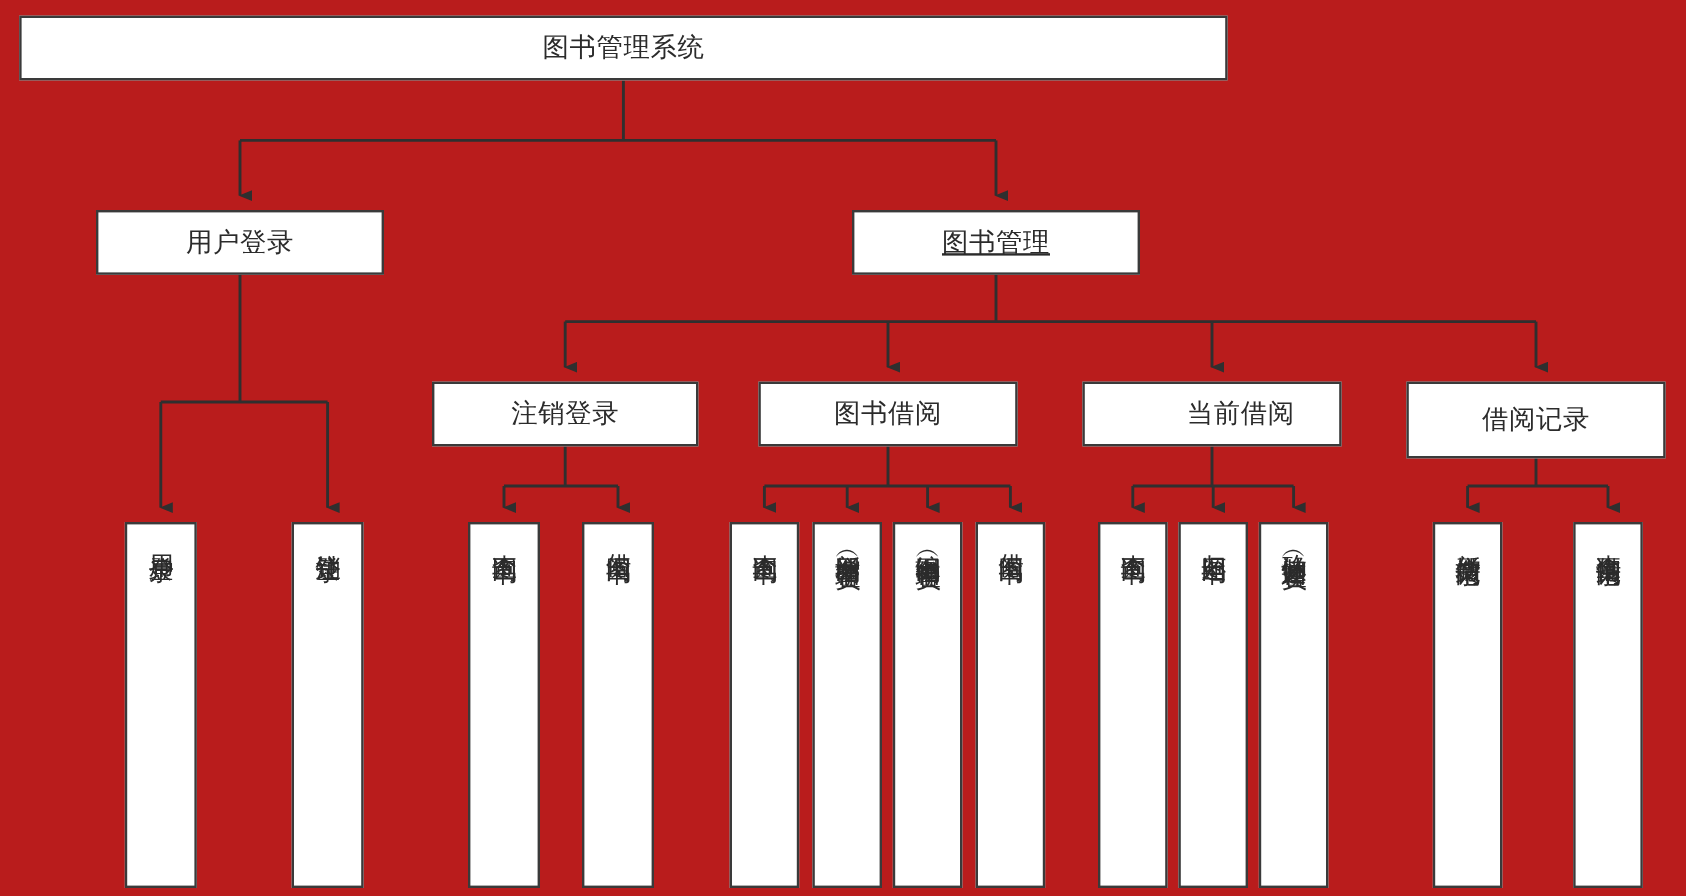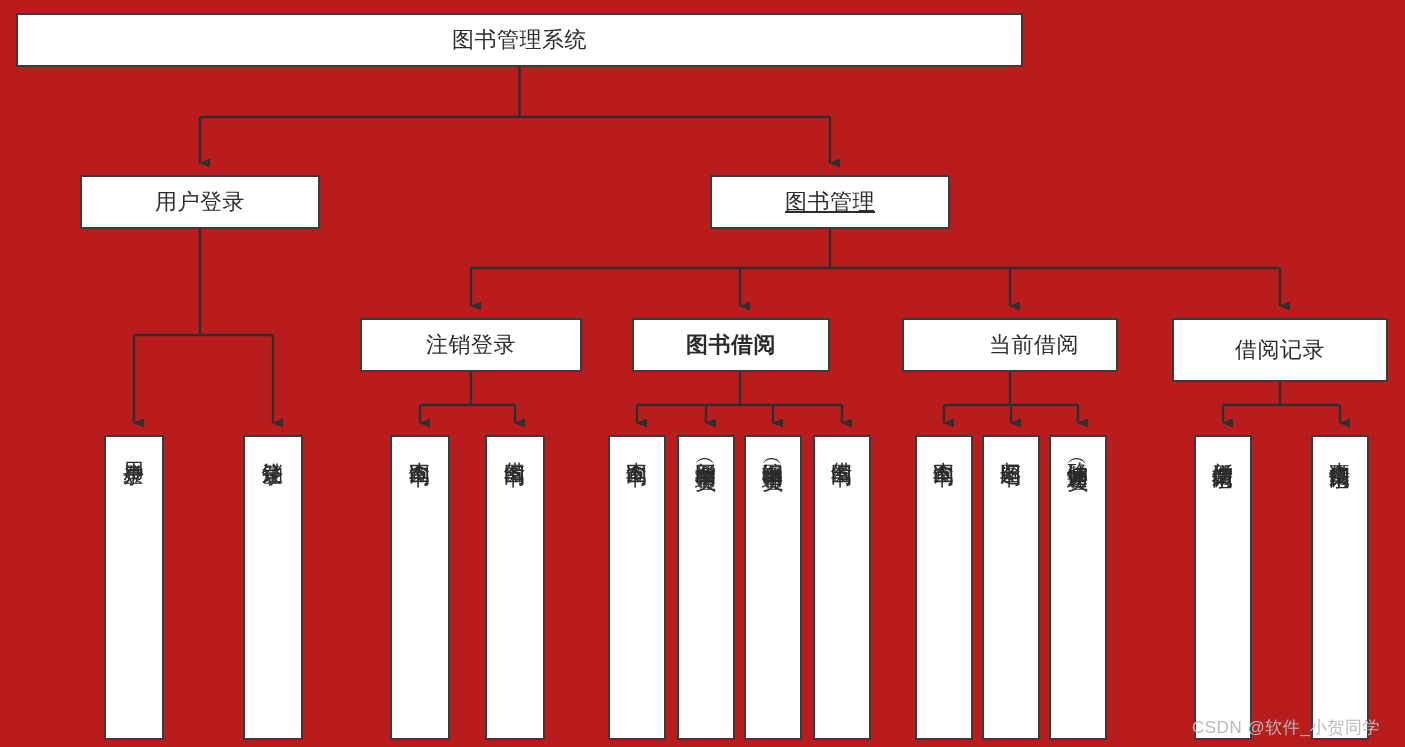--- a/index.html
+++ b/index.html
@@ -114,21 +114,21 @@
       </div>
       <div class="node horiz" style="left: 80px; top: 175px; width: 240px; height: 54px;">
         <span class="node-label">用户登录</span>
       </div>
       <div class="node horiz" style="left: 710px; top: 175px; width: 240px; height: 54px; text-decoration: underline;">
         <span class="node-label">图书管理</span>
       </div>
       <div class="node horiz" style="left: 360px; top: 318px; width: 222px; height: 54px;">
         <span class="node-label">注销登录</span>
       </div>
-      <div class="node horiz" style="left: 632px; top: 318px; width: 198px; height: 54px; font-weight: bold;">
+      <div class="node horiz" style="left: 632px; top: 318px; width: 216px; height: 54px;">
         <span class="node-label">图书借阅</span>
       </div>
       <div class="node horiz" style="left: 902px; top: 318px; width: 216px; height: 54px; padding-left: 48px;">
         <span class="node-label">当前借阅</span>
       </div>
       <div class="node horiz" style="left: 1172px; top: 318px; width: 216px; height: 64px;">
         <span class="node-label">借阅记录</span>
       </div>
       <div class="node vert" style="left: 104px; top: 435px; width: 60px; height: 305px;">
         <span class="node-label">用户登录</span>
@@ -164,15 +164,14 @@
         <span class="node-label">确认归还（管理员）</span>
       </div>
       <div class="node vert" style="left: 1194px; top: 435px; width: 58px; height: 305px;">
         <span class="node-label">新增借阅记录</span>
       </div>
       <div class="node vert" style="left: 1311px; top: 435px; width: 58px; height: 305px;">
         <span class="node-label">查询借阅记录</span>
       </div>
     </div>
 
-  <div class="watermark" style="left: 1192px; top: 716px;">CSDN @软件_小贺同学</div>
 
 </div>
 
 </body></html>

